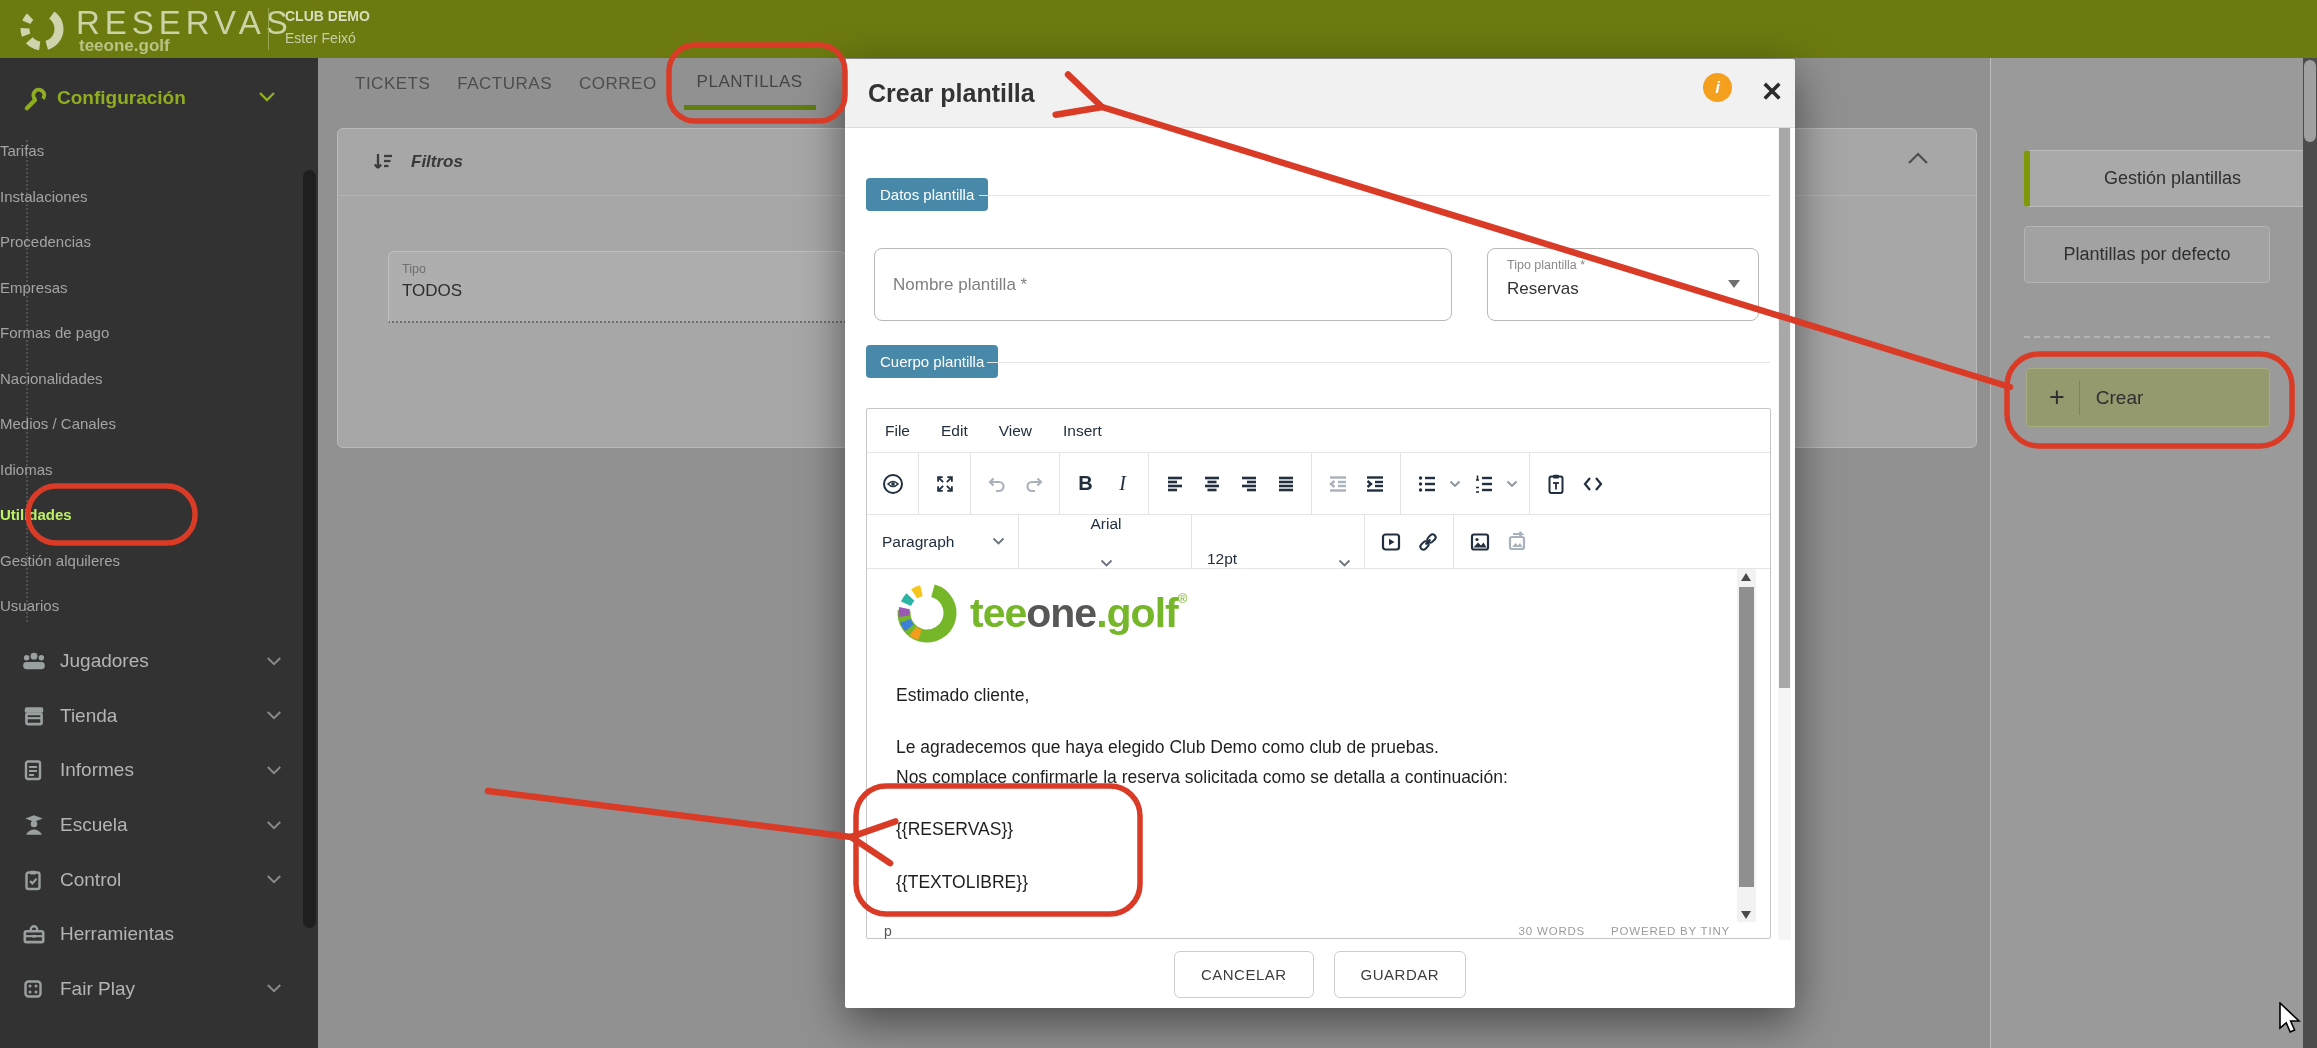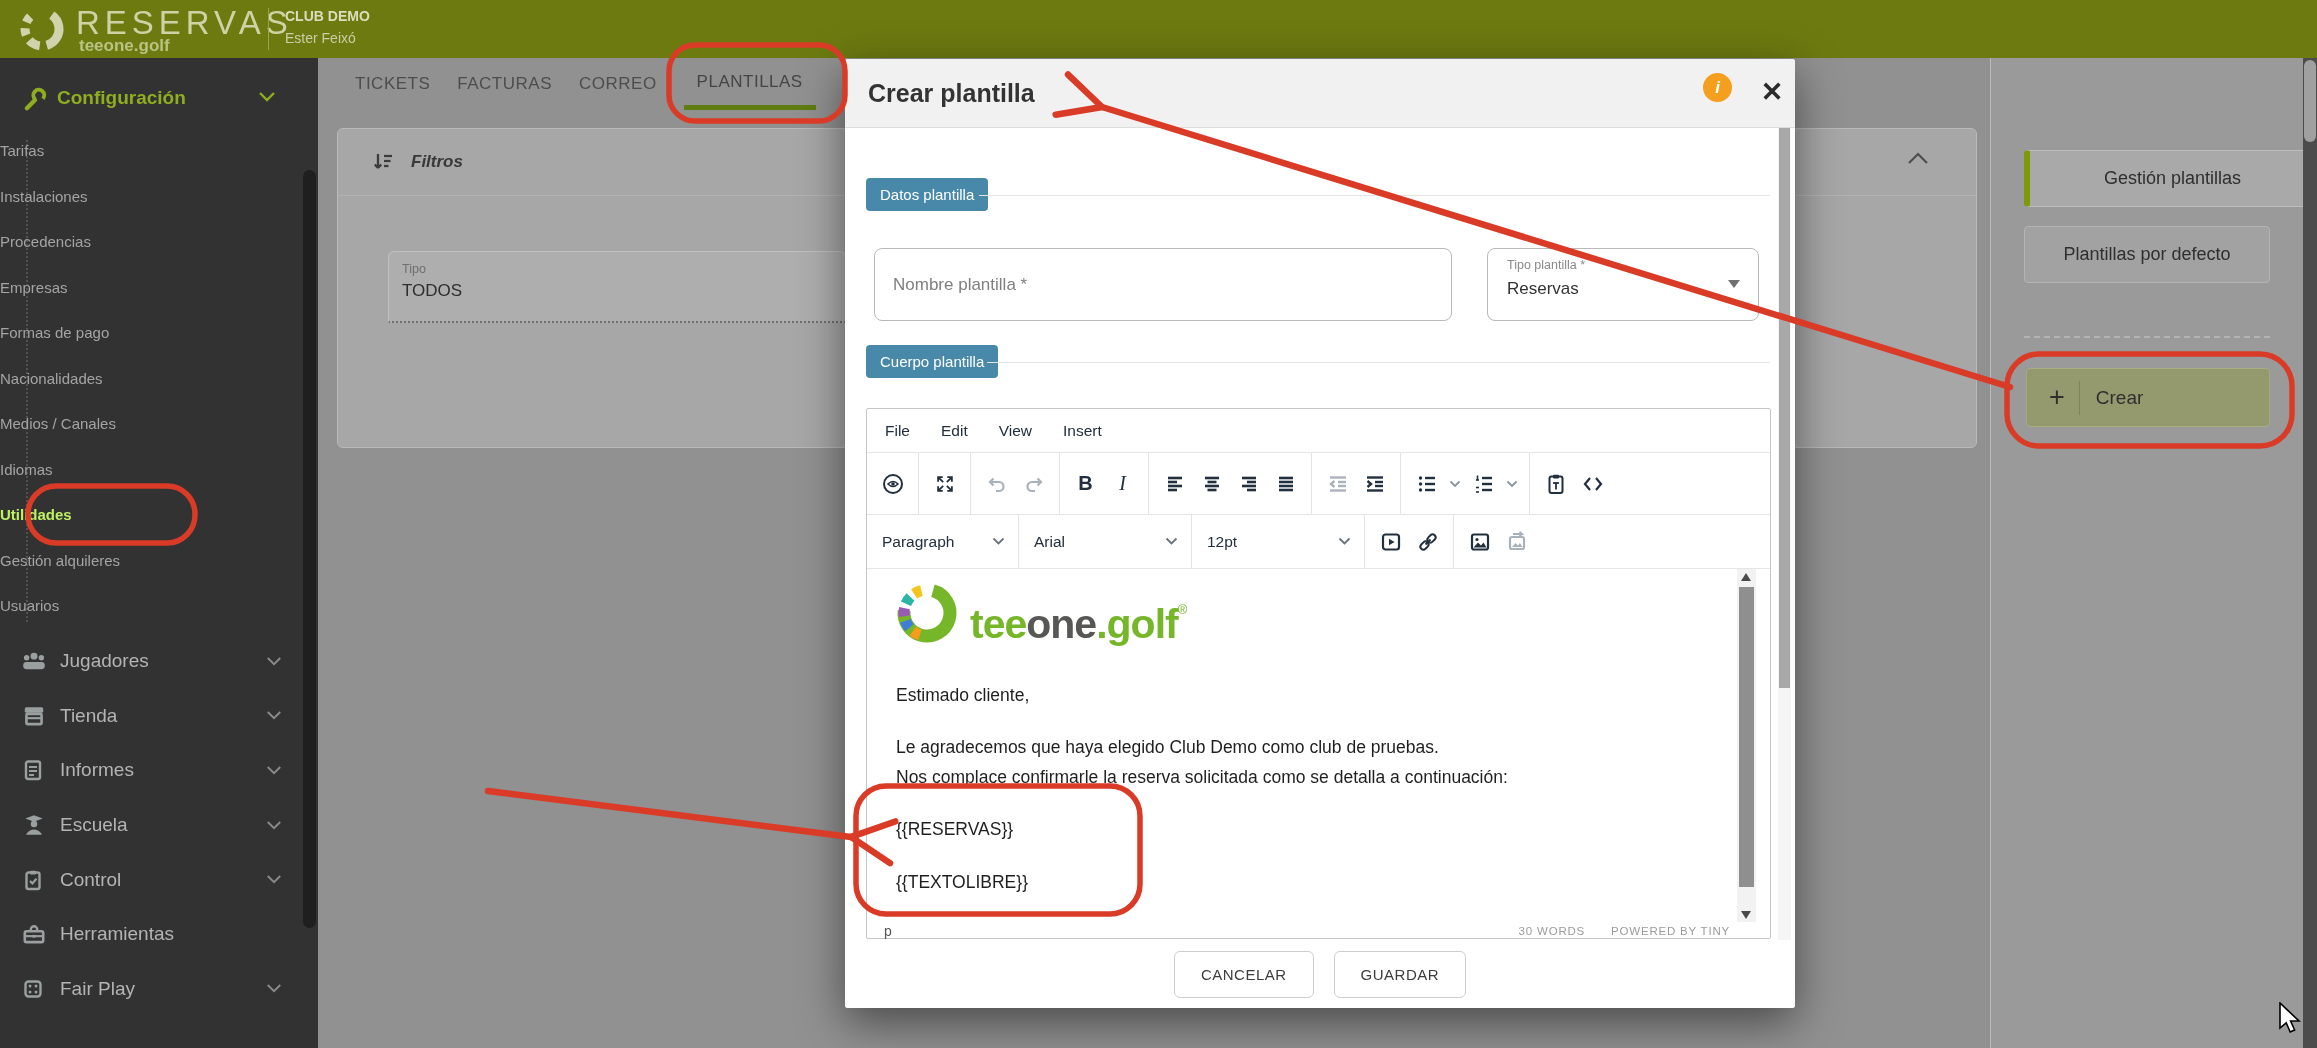--- a/index.html
+++ b/index.html
@@ -90,24 +90,24 @@
   .ed-tb1{height:62px;display:flex;align-items:stretch;border-bottom:1px solid #e5e5e5;}
   .tgrp{display:flex;align-items:center;padding:0 7px;border-right:1px solid #e3e3e3;}
   .tgrp:last-child{border-right:none;}
   .tbtn{width:37px;height:36px;display:flex;align-items:center;justify-content:center;cursor:pointer;border-radius:3px;}
   .tb-b{font-size:20px;font-weight:800;color:#222f3e;}
   .tb-i{font-size:20px;font-style:italic;font-family:"Liberation Serif",serif;color:#222f3e;}
   .ed-tb2{height:54px;display:flex;align-items:stretch;border-bottom:1px solid #e5e5e5;}
   .tsel{display:flex;align-items:center;justify-content:space-between;padding:0 13px 0 15px;border-right:1px solid #e3e3e3;cursor:pointer;}
   .tsel .tsel-lbl{font-size:15.5px;color:#222f3e;}
   .tsel-paragraph{width:152px;}
-  .tsel-font{width:173px;}
-  .tsel-size{width:173px;}
+  .tsel-font{width:173px;flex-direction:column;}
+  .tsel-size{width:173px;align-items:flex-end;}
   .ed-content{position:relative;height:353px;background:#fff;overflow:hidden;}
-  .ed-logo{position:absolute;left:28px;top:12px;display:flex;align-items:flex-end;gap:11px;}
+  .ed-logo{position:absolute;left:28px;top:12px;display:flex;align-items:center;gap:11px;}
   .ed-logo-text{font-size:41px;font-weight:800;letter-spacing:-1px;line-height:1;}
   .lg-tee{color:#76b629;}.lg-one{color:#575756;}.lg-golf{color:#76b629;}
   .lg-reg{font-size:13px;color:#76b629;vertical-align:24px;font-weight:400;}
   .ed-line{position:absolute;left:29px;font-size:17.5px;color:#1f1f1f;white-space:nowrap;}
   .ed-scroll{position:absolute;left:870px;top:0;width:19px;height:353px;background:#f2f2f2;}
   .ed-scroll-thumb{position:absolute;left:2px;top:18px;width:15px;height:300px;background:#8f8f8f;}
   .ed-arr{position:absolute;left:4px;width:0;height:0;border-left:5.5px solid transparent;border-right:5.5px solid transparent;}
   .ed-arr.up{top:4px;border-bottom:8px solid #4a4a4a;}
   .ed-arr.down{bottom:3px;border-top:8px solid #4a4a4a;}
   .ed-status{height:18px;display:flex;align-items:center;justify-content:space-between;padding:0 40px 0 17px;}

